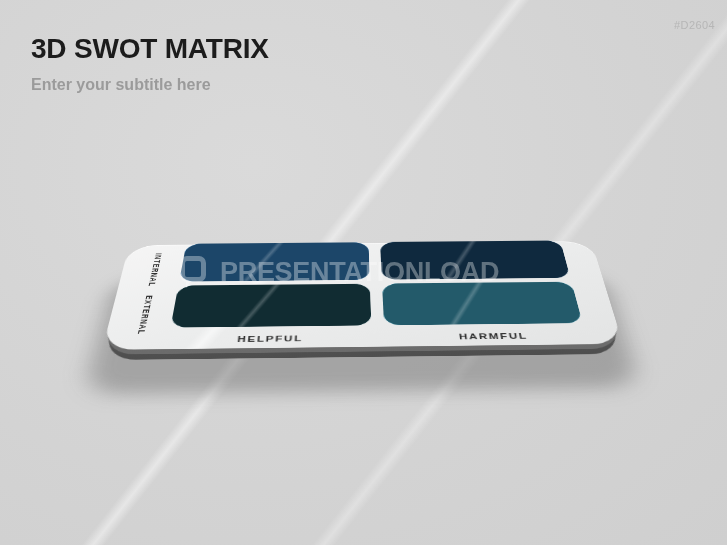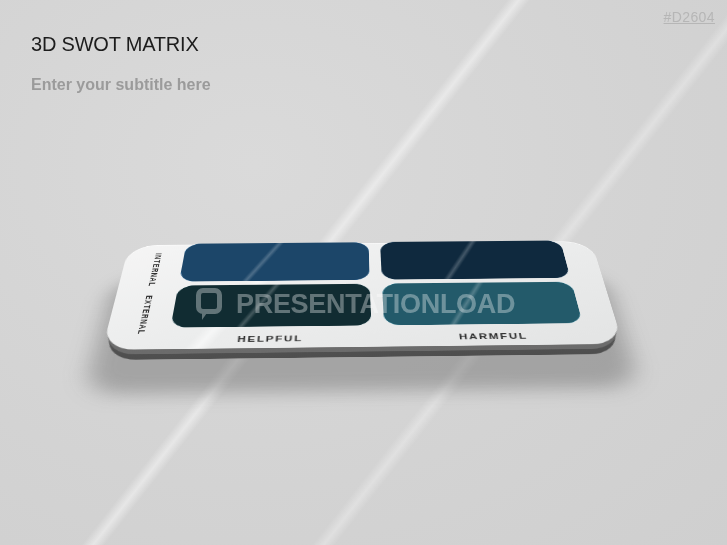--- a/index.html
+++ b/index.html
@@ -22,33 +22,32 @@
     background:
       linear-gradient(128deg, rgba(255,255,255,0) 44%, rgba(255,255,255,0.45) 45%, rgba(255,255,255,0) 46%),
       linear-gradient(128deg, rgba(255,255,255,0) 64%, rgba(255,255,255,0.30) 65%, rgba(255,255,255,0) 66%),
       radial-gradient(ellipse at 35% 30%, #dadada 0%, #d3d3d3 60%, #cfcfcf 100%);
     pointer-events: none;
   }
 
   
   .slide-code {
     position: absolute;
-    top: 9px;
+    top: 19px;
     right: 12px;
-    font-size: 14px;
+    font-size: 11px;
     color: #b6b6b6;
     letter-spacing: 0.4px;
-    text-decoration: underline;
   }
   .title {
     position: absolute;
     left: 31px;
     top: 33px;
-    font-size: 20px;
-    font-weight: normal;
+    font-size: 28px;
+    font-weight: bold;
     color: #1c1c1c;
     letter-spacing: -0.2px;
     white-space: nowrap;
   }
   .subtitle {
     position: absolute;
     left: 31px;
     top: 76px;
     font-size: 16px;
     color: #9b9b9b;
@@ -198,30 +197,29 @@
     transform: translateZ(9px);
   }
   .tile-t {
     left: 264px; top: 78px; width: 190px; height: 62px;
     transform: translateZ(9px);
   }
 
   
   .watermark {
     position: absolute;
-    left: 196px;
+    left: 180px;
     top: 252px;
     width: 330px;
     height: 40px;
     display: flex;
     align-items: center;
     gap: 8px;
     pointer-events: none;
     opacity: 0.34;
-    margin-top: 32px;
   }
   .wm-logo {
     width: 32px;
     height: 32px;
     position: relative;
     flex: 0 0 auto;
   }
   .wm-logo .wm-sq {
     position: absolute;
     left: 0; top: 0;

